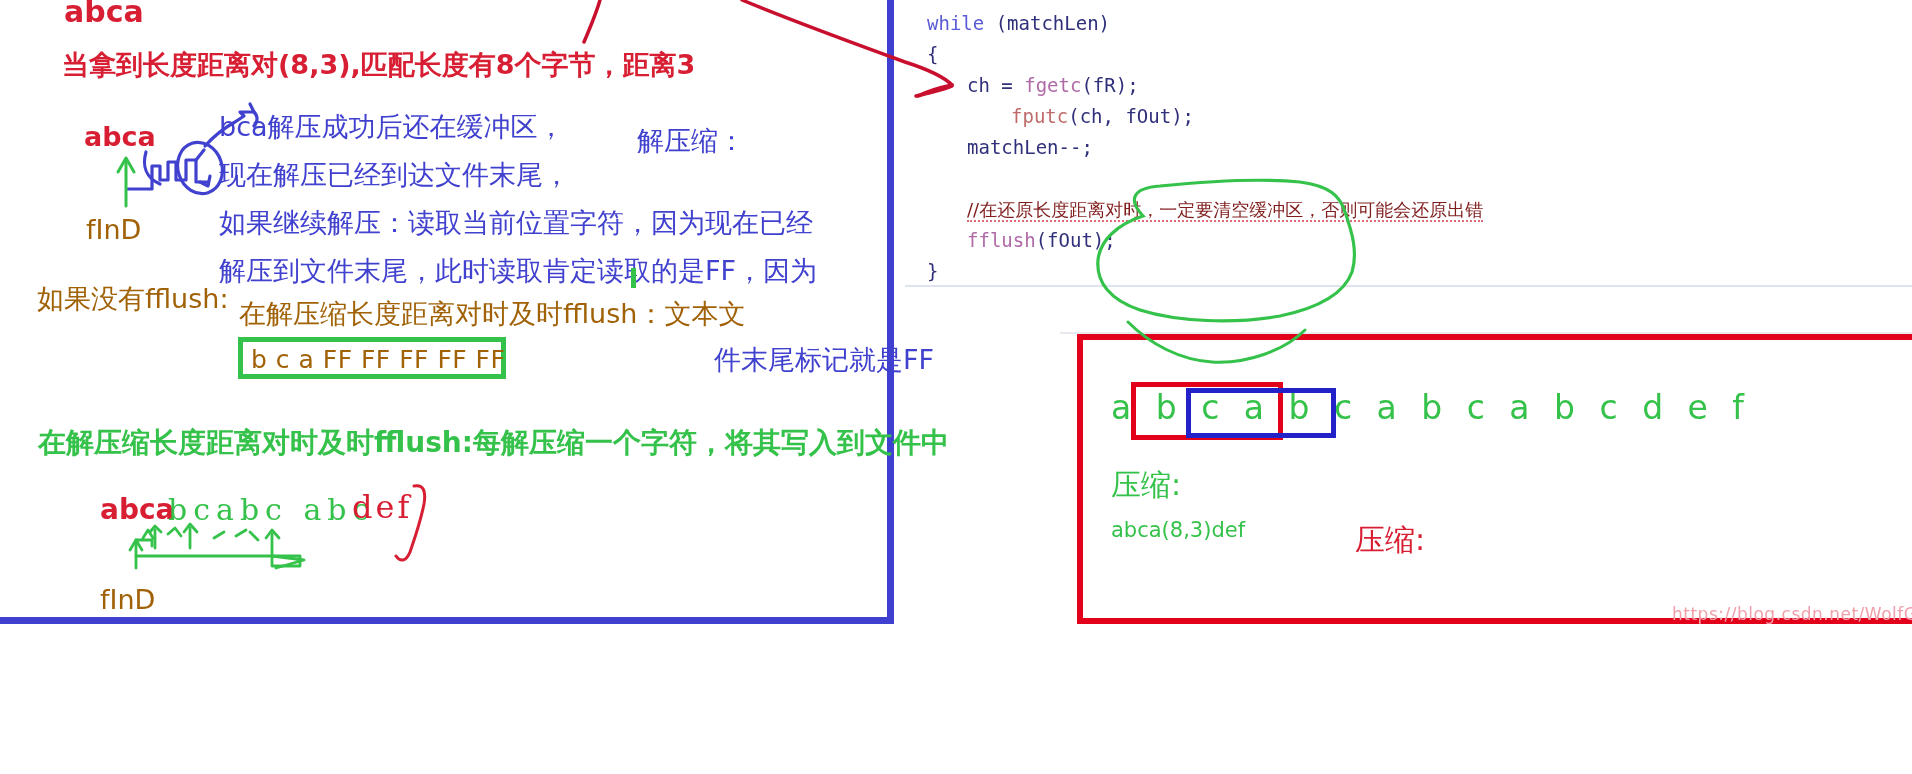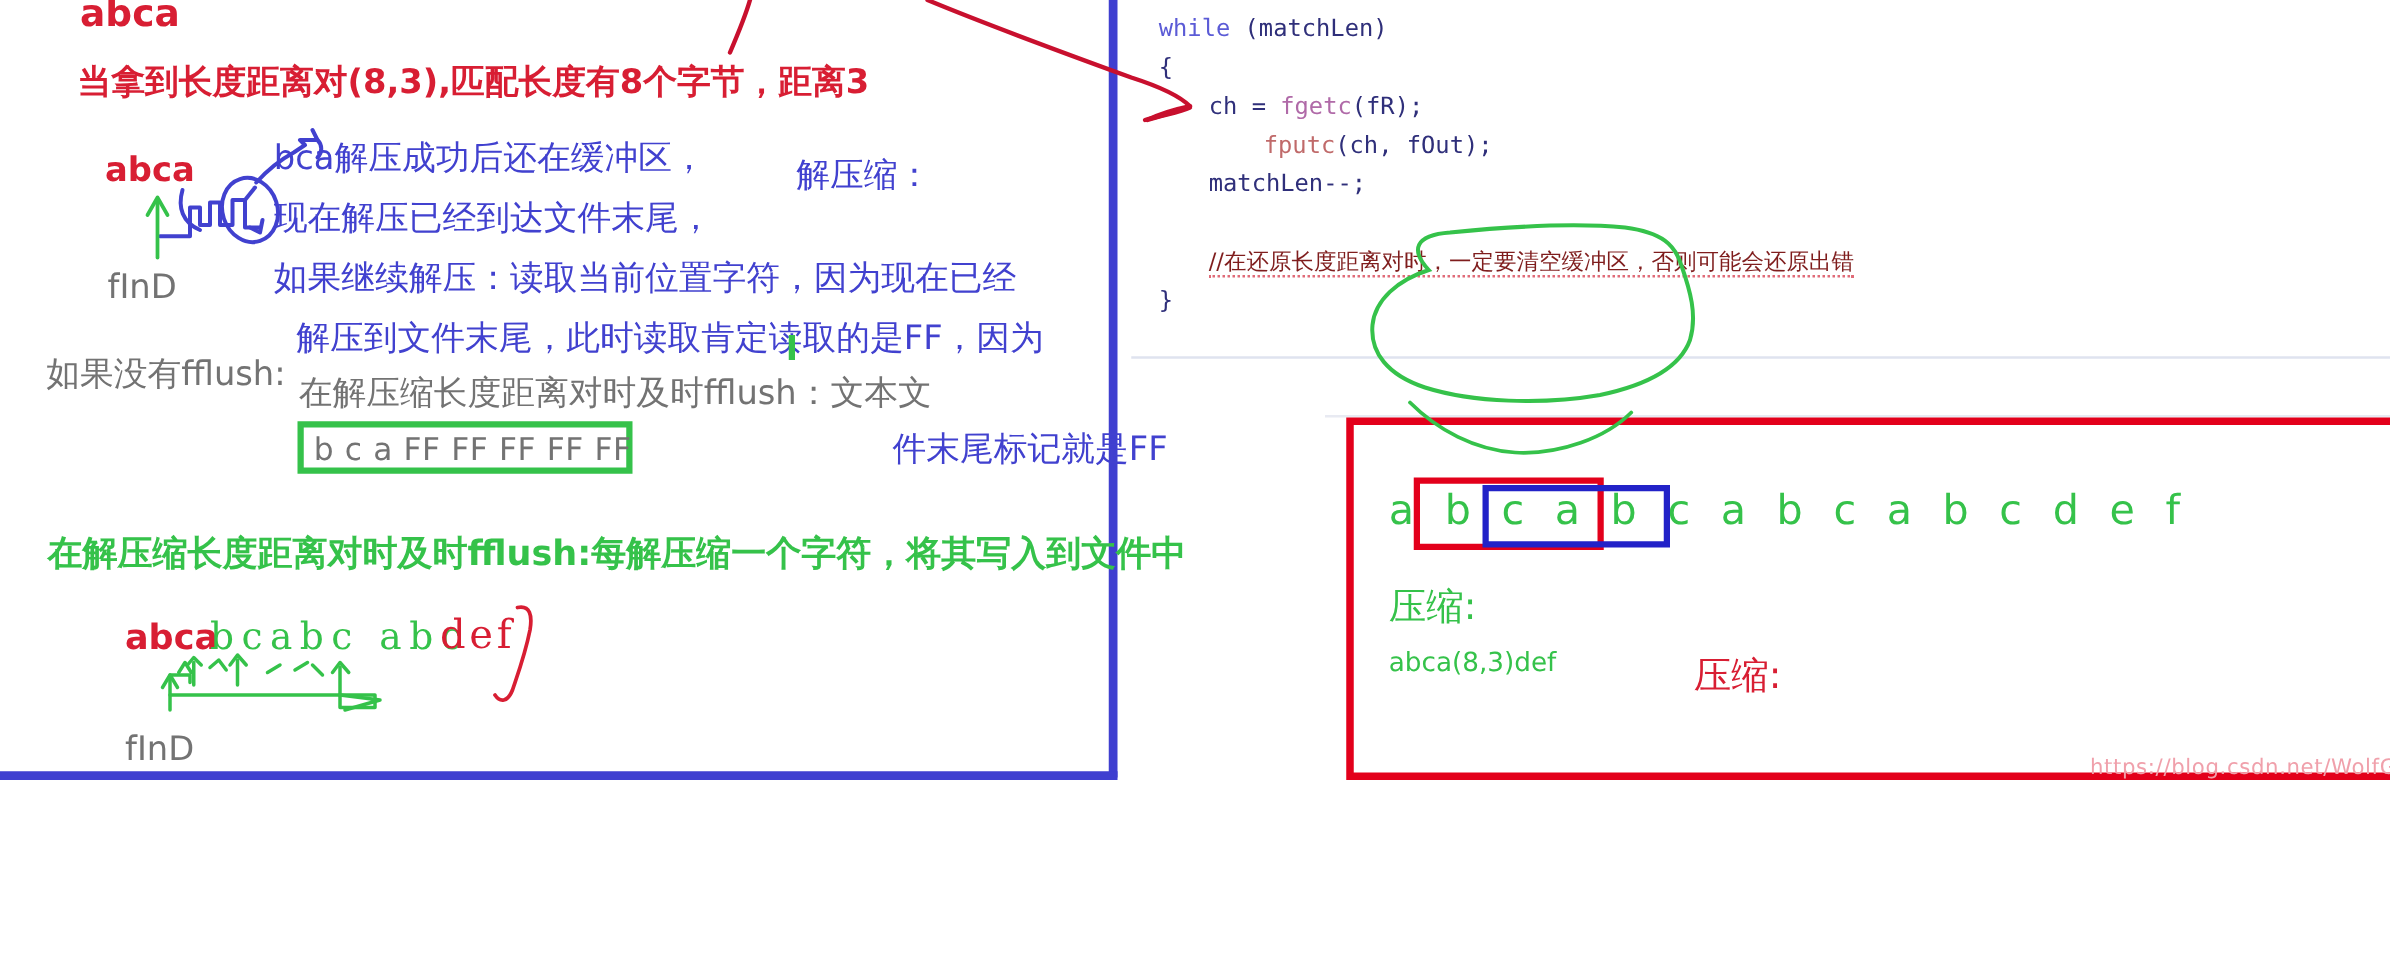--- a/index.html
+++ b/index.html
@@ -34,21 +34,21 @@
     font-size: 27px;
     font-weight: 700;
   }
   .bluetext {
     color: #4141cf;
     font-size: 27px;
     font-weight: 500;
     line-height: 46px;
   }
   .greentext {
-    color: #737373;
+    color: #a16207;
     font-size: 27px;
     font-weight: 500;
   }
   .greenbig {
     color: #35c24a;
     font-size: 28px;
     font-weight: 600;
   }
 
   
@@ -156,21 +156,21 @@
 
   <div class="abs redhead" style="left:62px; top:47px; font-size:27px;">当拿到长度距离对(8,3),匹配长度有8个字节，距离3</div>
 
   <div class="abs redsmall" style="left:84px; top:121px;">abca</div>
 
   <div class="abs greentext" style="left:86px; top:214px;">fInD</div>
 
   <div class="abs bluetext" style="left:219px; top:104px;">bca解压成功后还在缓冲区，</div>
   <div class="abs bluetext" style="left:219px; top:152px;">现在解压已经到达文件末尾，</div>
   <div class="abs bluetext" style="left:219px; top:200px;">如果继续解压：读取当前位置字符，因为现在已经</div>
-  <div class="abs bluetext" style="left:237px; top:248px;">解压到文件末尾，此时读取肯定读取的是FF，因为</div>
+  <div class="abs bluetext" style="left:219px; top:248px;">解压到文件末尾，此时读取肯定读取的是FF，因为</div>
 
   <div class="abs bluetext" style="left:637px; top:118px;">解压缩：</div>
 
   <div class="abs greentext" style="left:37px; top:281px;">如果没有fflush:</div>
 
   <div class="abs greentext" style="left:239px; top:296px;">在解压缩长度距离对时及时fflush：文本文</div>
 
   <div class="abs bluetext" style="left:714px; top:337px;">件末尾标记就是FF</div>
 
   <div class="greenbox" style="left:238px; top:337px; width:268px; height:42px;">
@@ -197,20 +197,21 @@
     <div class="codeline" style="margin-left:62px;"><span>ch = </span><span class="c-fn">fgetc</span><span>(fR);</span></div>
 
     <div class="codeline" style="margin-left:62px;"><span class="c-fn2">fputc</span><span>(ch, fOut);</span></div>
 
     <div class="codeline" style="margin-left:62px;"><span>matchLen--;</span></div>
 
     <div class="codeline" style="margin-left:62px; height:31px;"></div>
 
     <div class="codeline" style="margin-left:62px; position:relative;"><span style="color:#7f1d1d; font-family:'DejaVu Sans','Liberation Sans',sans-serif; font-size:18px; border-bottom:2px dotted #e06b78;">//在还原长度距离对时，一定要清空缓冲区，否则可能会还原出错</span></div>
 
+    <div class="codeline" style="margin-left:62px;"><span class="c-fn">fflush</span><span>(fOut);</span></div>
 
     <div class="codeline" style="margin-left:22px;"><span>}</span></div>
   </div>
 
   <div class="divider-h"></div>
   <div class="divider-h2"></div>
 
   <div class="redbox-outer" style="left:1077px; top:334px; width:864px; height:290px;">
 
     <div class="seqline" style="left:28px; top:48px;">a b c a b c a b c a b c d e f</div>

